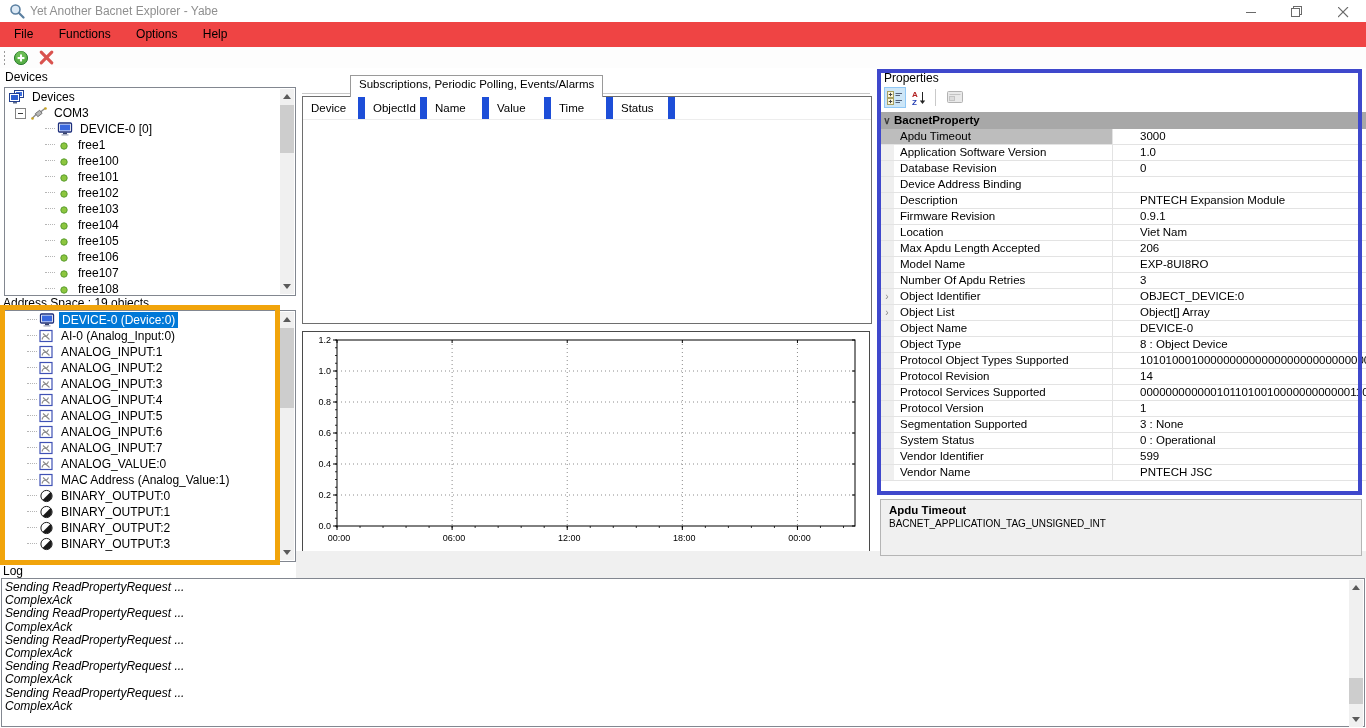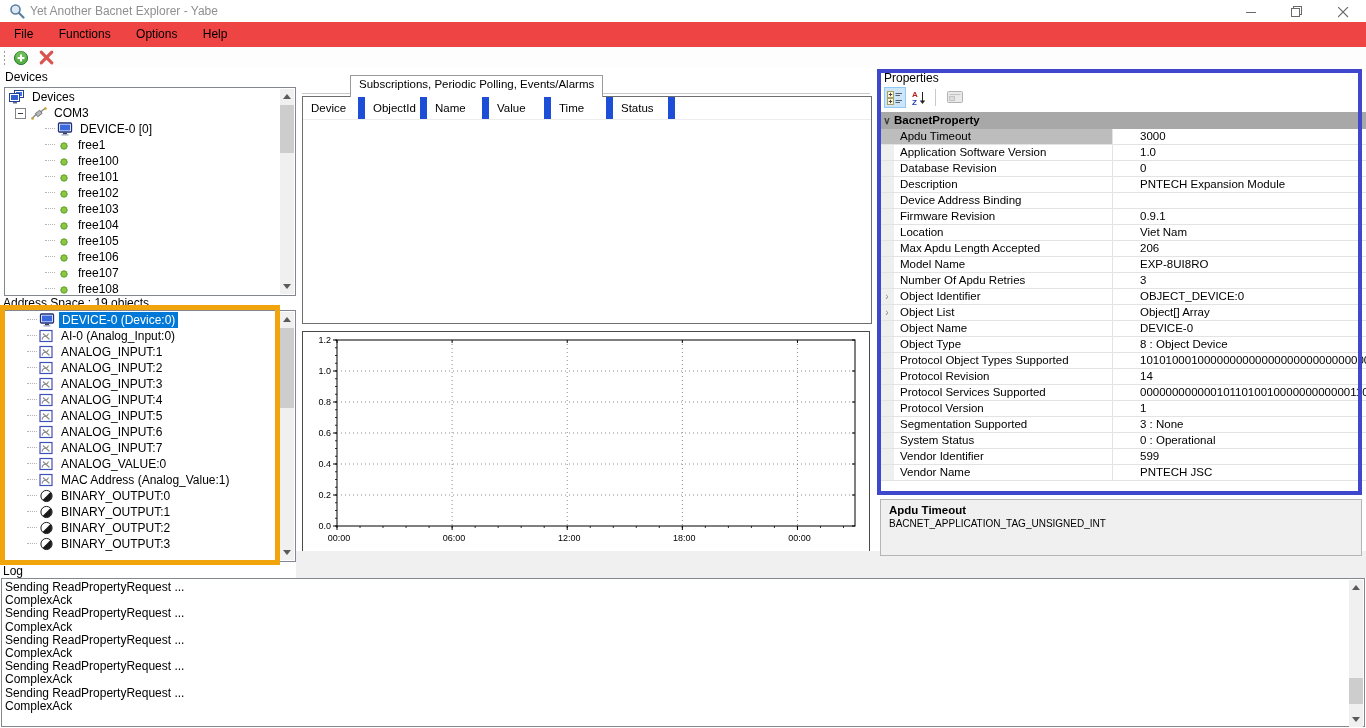--- a/index.html
+++ b/index.html
@@ -57,21 +57,21 @@
   .prow.sel .pind,.prow.sel .pname{background:#bdbdbd;}
   #prop-help{left:880px;top:499px;width:482px;height:57px;background:#f0f0f0;border:1px solid #b5b5b5;box-sizing:border-box;padding:4px 8px;}
   #prop-help .t{font-weight:bold;font-size:11.5px;}
   #prop-help .d{font-size:10px;margin-top:2px;}
   
   .hl{position:absolute;border-style:solid;border-width:5px;pointer-events:none;z-index:5;}
   
   #gray-strip{left:296px;top:551px;width:1070px;height:27px;background:#f0f0f0;}
   #log-label{left:3px;top:564px;}
   #log-panel{left:1px;top:578px;width:1364px;height:149px;background:#fff;border:1px solid #828790;box-sizing:border-box;}
-  #log-lines{position:absolute;left:3px;top:2px;right:18px;font-size:12px;line-height:13.2px;white-space:pre;}
+  #log-lines{position:absolute;left:3px;top:2px;right:18px;font-size:12px;line-height:13.2px;white-space:pre;font-style:italic;}
   text{font-family:"Liberation Sans",sans-serif;}
 </style>
 </head>
 <body>
 
 <div id="win">
 
   <div class="abs" id="titlebar">
     <span class="abs" style="left:9px;top:3px;">
       <svg width="16" height="16" viewBox="0 0 16 16">
@@ -608,27 +608,27 @@
           <div class="pname">Application Software Version</div>
           <div class="pval">1.0</div>
         </div>
         <div class="prow">
           <div class="pind"></div>
           <div class="pname">Database Revision</div>
           <div class="pval">0</div>
         </div>
         <div class="prow">
           <div class="pind"></div>
+          <div class="pname">Device Address Binding</div>
+          <div class="pval"></div>
+        </div>
+        <div class="prow">
+          <div class="pind"></div>
           <div class="pname">Description</div>
           <div class="pval">PNTECH Expansion Module</div>
-        </div>
-        <div class="prow">
-          <div class="pind"></div>
-          <div class="pname">Device Address Binding</div>
-          <div class="pval"></div>
         </div>
         <div class="prow">
           <div class="pind"></div>
           <div class="pname">Firmware Revision</div>
           <div class="pval">0.9.1</div>
         </div>
         <div class="prow">
           <div class="pind"></div>
           <div class="pname">Location</div>
           <div class="pval">Viet Nam</div>

